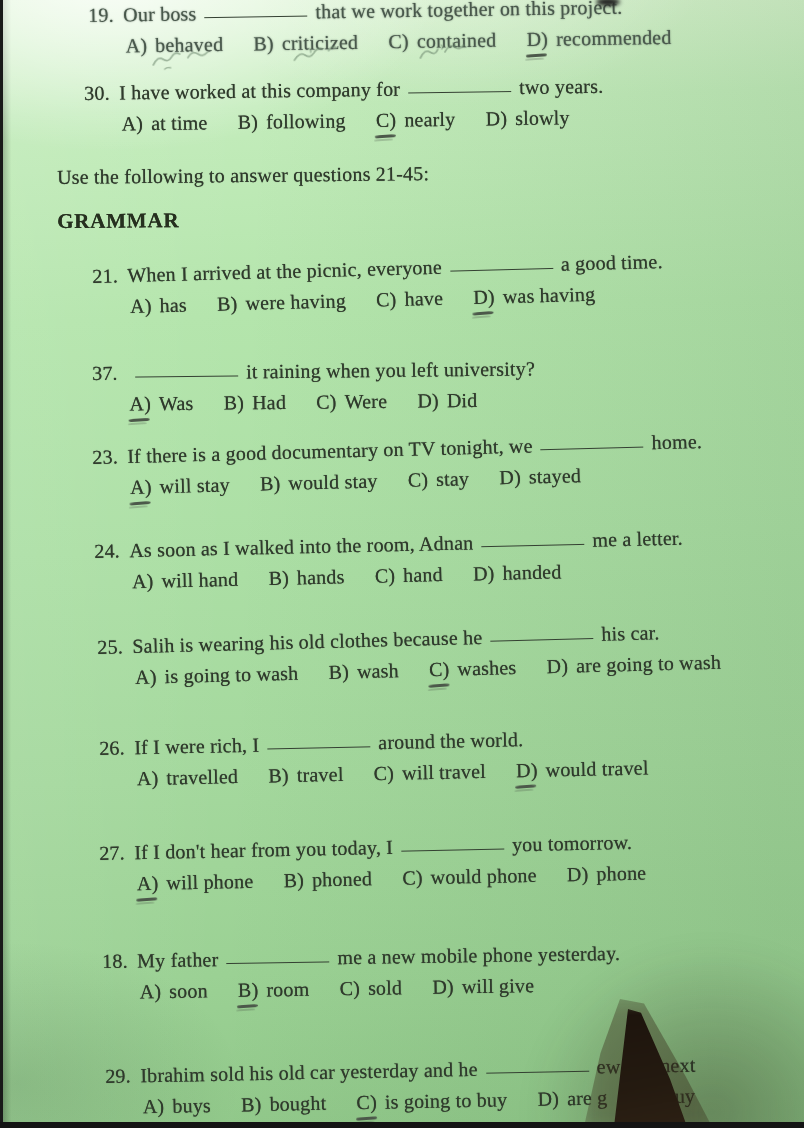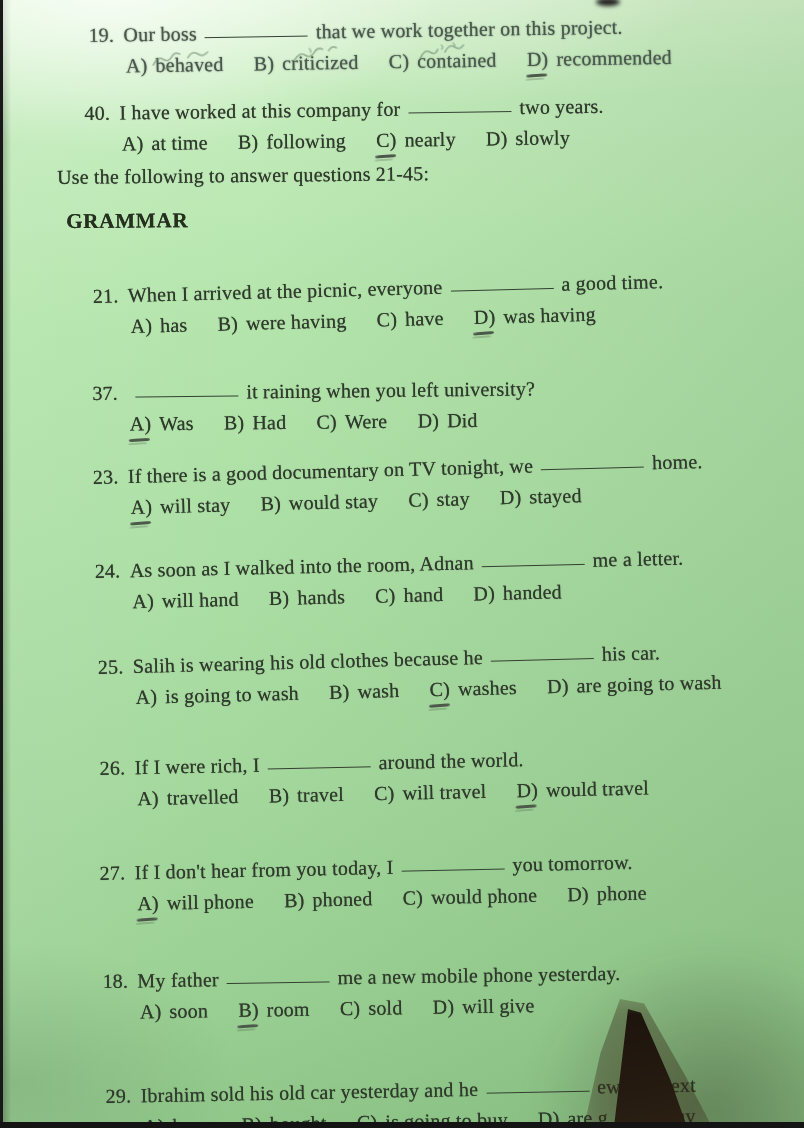--- a/index.html
+++ b/index.html
@@ -19,21 +19,21 @@
       linear-gradient(178deg, #d9f4cf 0%, #c3ecbb 10%, #b4e5ac 28%, #acdfa5 48%, #a4d89d 68%, #9bd194 85%, #90c789 100%);
   }
   
   .qs div.q{
     position:absolute;width:700px;
     font-size:20px;line-height:26px;color:#2f3a2c;
     letter-spacing:.2px;
     text-shadow:0 0 .7px rgba(47,58,44,.85);
     transform-origin:0 0;
   }
-  .q-num{display:inline-block;min-width:35px;margin-top:20px;}
+  .q-num{display:inline-block;min-width:35px;}
   .q-opts{padding-left:37px;margin-top:5px;white-space:nowrap;}
   .opt{margin-right:25px;white-space:nowrap;}
   .opt-label{position:relative;display:inline-block;margin-right:8px;}
   .opt-label.marked::after{
     content:'';position:absolute;left:-1px;bottom:-5px;width:21px;height:2.6px;
     background:#4c584a;border-radius:40%/100%;transform:rotate(-3deg);
     box-shadow:-2px 3.5px 0 -1px rgba(76,88,74,.55);
     filter:blur(.3px);
   }
   .opt-text2{}
@@ -56,21 +56,21 @@
   .qs div.q:nth-of-type(10){top:948px;left:102px;transform:rotate(-0.9deg);}
   .qs div.q:nth-of-type(11){top:1063px;left:105px;transform:rotate(-1.1deg);}
   
   .instruction{
     position:absolute;top:166px;left:57px;
     font-size:20px;color:#2f3a2c;letter-spacing:.2px;
     text-shadow:0 0 .7px rgba(47,58,44,.85);
     transform:rotate(-0.6deg);transform-origin:0 0;
   }
   .section-title{
-    position:absolute;top:209px;left:66px;
+    position:absolute;top:209px;left:57px;
     font-size:21px;font-weight:bold;color:#26301f;letter-spacing:.8px;
     text-shadow:0 0 .6px rgba(38,48,31,.9);
     transform:rotate(-0.4deg);transform-origin:0 0;
   }
   
   .pencil-note{position:absolute;opacity:.6;filter:blur(.4px);}
   .pencil-note.n1{top:48px;left:150px;transform:rotate(-4deg);}
   .pencil-note.n2{top:44px;left:290px;transform:rotate(-6deg);}
   .pencil-note.n3{top:40px;left:416px;transform:rotate(-5deg);}
   
@@ -112,21 +112,21 @@
         </div>
         <div class="q-opts">
           <span class="opt"><span class="opt-label">A)</span><span class="opt-text">behaved</span><span class="opt-text2"></span></span>
           <span class="opt"><span class="opt-label">B)</span><span class="opt-text">criticized</span><span class="opt-text2"></span></span>
           <span class="opt"><span class="opt-label">C)</span><span class="opt-text">contained</span><span class="opt-text2"></span></span>
           <span class="opt"><span class="opt-label marked">D)</span><span class="opt-text">recommended</span><span class="opt-text2"></span></span>
         </div>
       </div>
       <div class="q">
         <div class="q-stem">
-          <span class="q-num">40.</span><span>I have worked at this company for</span><span class="blank"></span><span>two years.</span>
+          <span class="q-num">30.</span><span>I have worked at this company for</span><span class="blank"></span><span>two years.</span>
         </div>
         <div class="q-opts">
           <span class="opt"><span class="opt-label">A)</span><span class="opt-text">at time</span><span class="opt-text2"></span></span>
           <span class="opt"><span class="opt-label">B)</span><span class="opt-text">following</span><span class="opt-text2"></span></span>
           <span class="opt"><span class="opt-label marked">C)</span><span class="opt-text">nearly</span><span class="opt-text2"></span></span>
           <span class="opt"><span class="opt-label">D)</span><span class="opt-text">slowly</span><span class="opt-text2"></span></span>
         </div>
       </div>
       <div class="q">
         <div class="q-stem">

